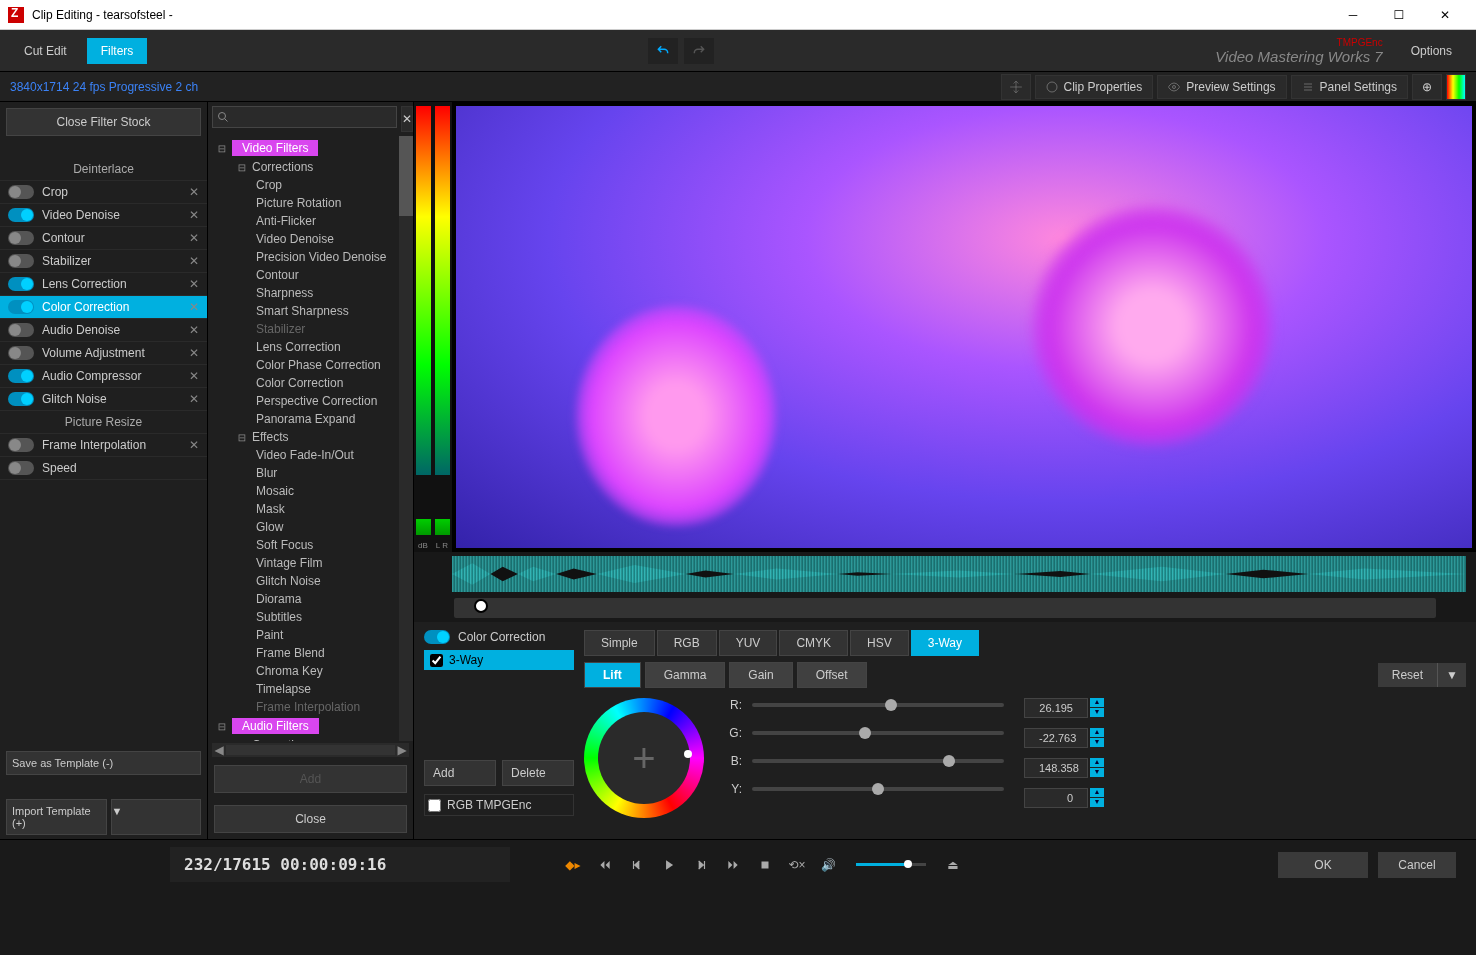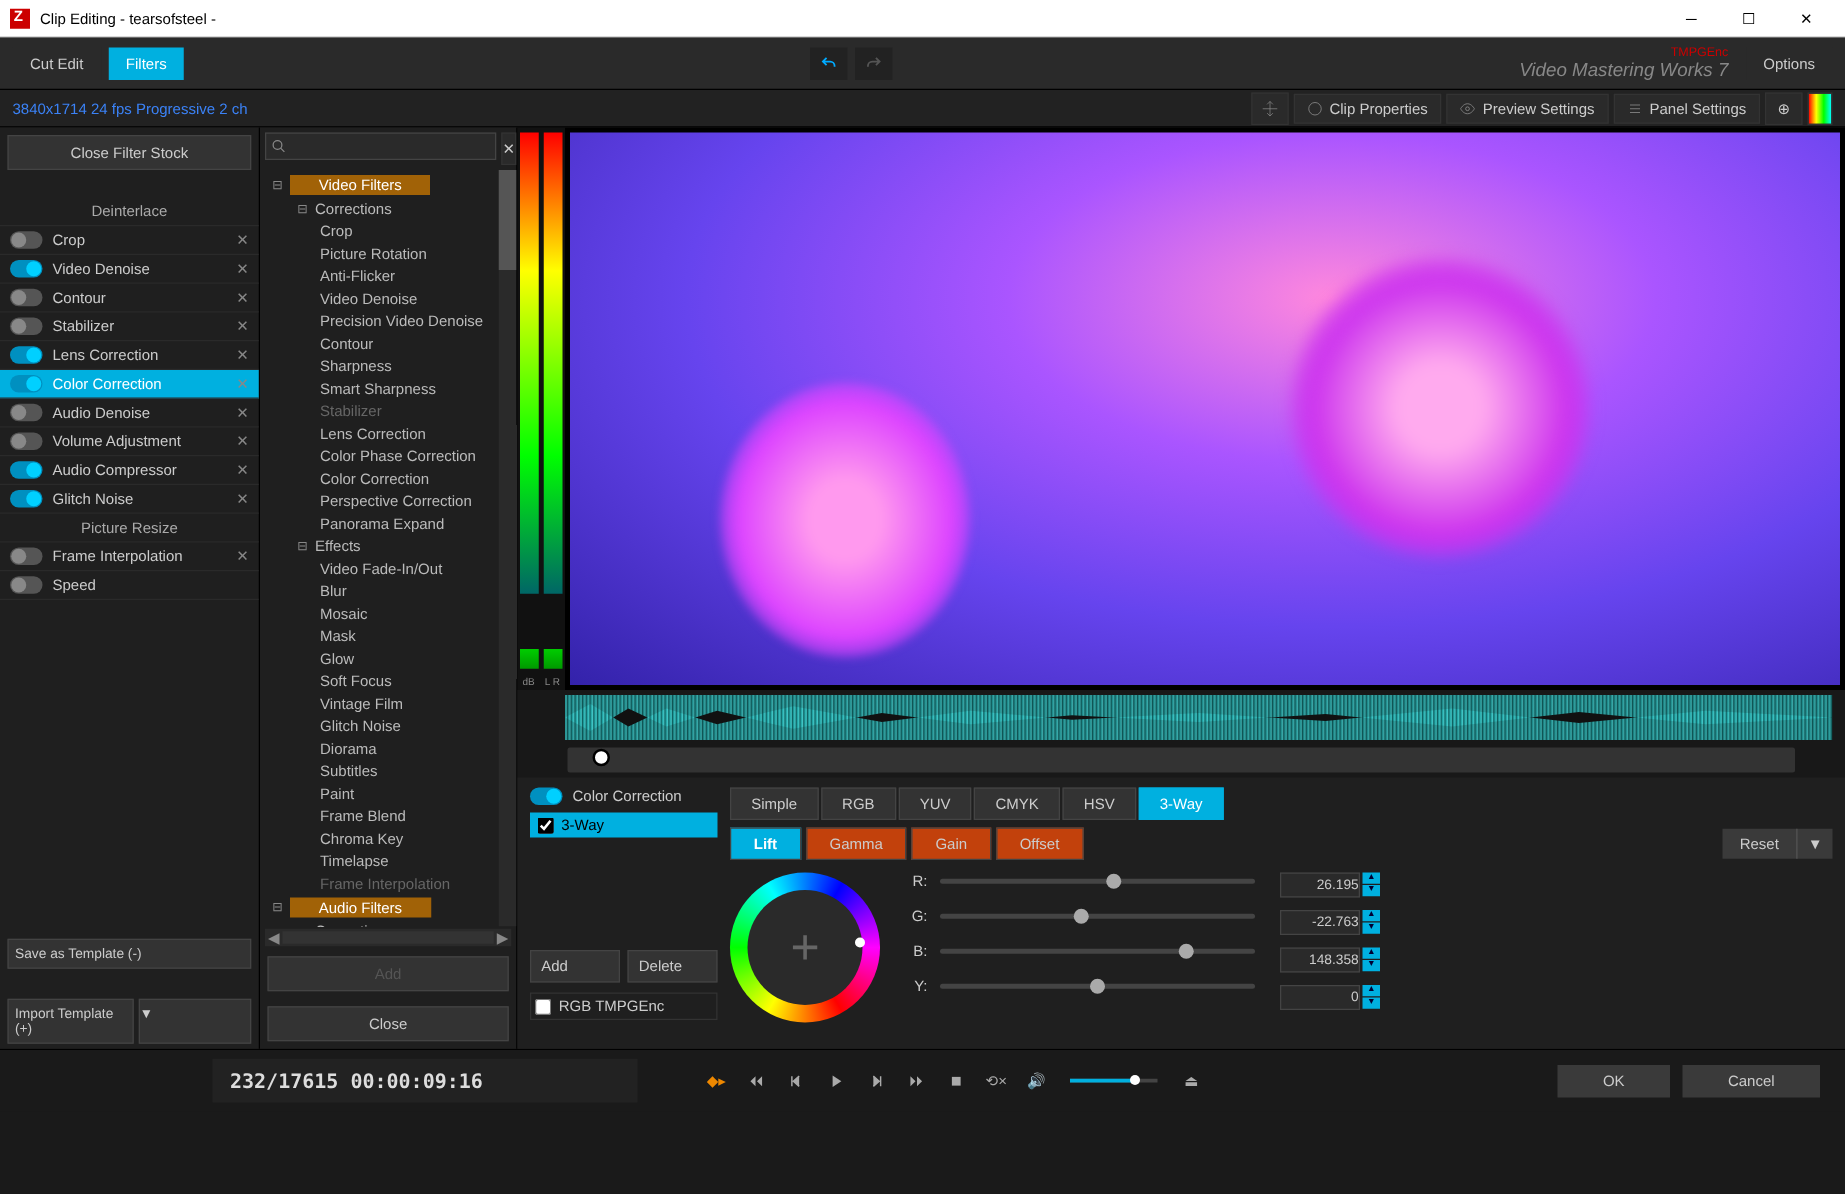--- a/index.html
+++ b/index.html
@@ -36,21 +36,21 @@
 .tree-col { width: 206px; background: #1f1f1f; border-right: 1px solid #000; display: flex; flex-direction: column; }
 .search-row { display: flex; padding: 4px; gap: 4px; }
 .search-input { flex: 1; background: #2a2a2a; border: 1px solid #444; color: #ccc; padding: 3px 6px 3px 22px; font-size: 12px; }
 .search-wrap { flex: 1; position: relative; }
 .search-wrap svg { position: absolute; left: 5px; top: 5px; width: 12px; height: 12px; stroke: #888; }
 .tree { flex: 1; overflow-y: auto; padding: 2px 0; position: relative; }
 .tree-scroll { position: absolute; right: 0; top: 0; width: 14px; height: 100%; background: #2a2a2a; }
 .tree-scroll-thumb { width: 100%; height: 80px; background: #555; position: absolute; top: 0; }
 .tree-item { padding: 2px 4px 2px 8px; cursor: pointer; white-space: nowrap; display: flex; align-items: center; gap: 4px; }
 .tree-item.hdr { color: #fff; }
-.tree-item.hdr .lbl { background: #a16207; padding: 1px 23px; text-align: center; }
+.tree-item.hdr .lbl { background: #d946ef; padding: 1px 10px; text-align: center; }
 .tree-item.sub { padding-left: 28px; color: #bbb; }
 .tree-item.leaf { padding-left: 48px; color: #bbb; }
 .tree-item.dim { color: #666; }
 .tree .exp { color: #888; font-size: 10px; width: 12px; text-align: center; }
 .preview-col { flex: 1; background: #181818; display: flex; flex-direction: column; }
 .preview-area { height: 450px; display: flex; background: #000; }
 .meter { width: 38px; background: #111; display: flex; flex-direction: column; }
 .meter-bar { flex: 1; margin: 4px 2px; background: linear-gradient(to bottom, #f00 0%, #ff0 30%, #0f0 70%, #066 100%); }
 .meter-bar2 { flex: 1; margin: 4px 2px; background: linear-gradient(to bottom, #111 0%, #111 70%, #0c0 70%, #090 100%); }
 .meter-lbl { font-size: 8px; color: #888; text-align: center; padding: 2px 0; display: flex; justify-content: space-around; }
@@ -68,37 +68,37 @@
 .cc-box-item { background: #00b0e0; color: #000; padding: 3px 6px; display: flex; align-items: center; gap: 6px; margin-bottom: 6px; }
 .cc-box-item input { accent-color: #000; }
 .cc-btns { display: flex; gap: 6px; margin-top: 90px; }
 .cc-btns .btn { flex: 1; padding: 5px 8px; background: #333; border: 1px solid #444; }
 .rgb-clip { display: flex; align-items: center; gap: 6px; margin-top: 8px; padding: 3px; border: 1px solid #333; }
 .cc-right { flex: 1; }
 .tab-row { display: flex; gap: 2px; margin-bottom: 6px; }
 .tab { background: #333; padding: 5px 16px; cursor: pointer; border: 1px solid #444; }
 .tab.active { background: #00b0e0; color: #fff; border-color: #00b0e0; }
 .subtab-row { display: flex; gap: 4px; margin-bottom: 10px; align-items: center; }
-.subtab { background: #c2410c; padding: 5px 18px; cursor: pointer; border: 1px solid #444; }
+.subtab { background: #404040; padding: 5px 18px; cursor: pointer; border: 1px solid #444; }
 .subtab.active { background: #00b0e0; color: #fff; font-weight: bold; }
 .reset-btn { margin-left: auto; display: flex; }
 .reset-btn .btn { padding: 5px 14px; }
 .reset-btn .dd { padding: 5px 8px; border-left: 1px solid #555; }
 .cc-body { display: flex; gap: 20px; align-items: flex-start; }
 .color-wheel { width: 120px; height: 120px; position: relative; }
 .color-wheel .ring { width: 120px; height: 120px; border-radius: 50%; background: conic-gradient(from 90deg, #f0f, #f00, #ff0, #0f0, #0ff, #00f, #f0f); position: relative; }
 .color-wheel .ring::after { content: ""; position: absolute; inset: 14px; border-radius: 50%; background: #2a2a2a; }
 .color-wheel .cross { position: absolute; inset: 14px; display: flex; align-items: center; justify-content: center; color: #666; font-size: 40px; font-weight: 100; }
 .color-wheel .dot { position: absolute; width: 8px; height: 8px; background: #fff; border-radius: 50%; right: 12px; top: 52px; }
 .sliders { flex: 1; max-width: 280px; }
 .slider-row { display: flex; align-items: center; gap: 10px; margin-bottom: 14px; }
 .slider-row .lbl { width: 18px; text-align: right; }
 .slider { flex: 1; height: 4px; background: #444; position: relative; border-radius: 2px; }
 .slider .thumb { width: 12px; height: 12px; background: #aaa; border-radius: 50%; position: absolute; top: -4px; transform: translateX(-50%); }
-.num-box { width: 64px; background: #2a2a2a; border: 1px solid #444; padding: 3px 0; text-align: right; font-size: 11px; }
+.num-box { width: 64px; background: #2a2a2a; border: 1px solid #444; padding: 3px 14px; text-align: right; font-size: 11px; }
 .spin { width: 14px; display: flex; flex-direction: column; }
 .spin div { height: 9px; background: #00b0e0; margin-bottom: 1px; font-size: 7px; text-align: center; line-height: 7px; color: #003; }
 .bottom-bar { height: 50px; background: #1a1a1a; border-top: 1px solid #000; display: flex; align-items: center; padding: 0 20px; gap: 10px; }
 .timecode { background: #222; padding: 8px 14px; font-size: 16px; font-weight: bold; color: #ddd; font-family: monospace; width: 340px; margin-left: 150px; }
 .transport { display: flex; gap: 6px; align-items: center; margin-left: 40px; }
 .transport .tbtn { width: 26px; height: 26px; display: flex; align-items: center; justify-content: center; cursor: pointer; color: #aaa; }
 .transport .tbtn svg { width: 14px; height: 14px; fill: #aaa; }
 .vol-slider { width: 70px; height: 3px; background: #444; position: relative; margin: 0 8px; }
 .vol-slider .fill { height: 100%; background: #00b0e0; width: 70%; }
 .vol-slider .thumb { width: 8px; height: 8px; background: #fff; position: absolute; top: -3px; left: 68%; border-radius: 50%; }
@@ -487,14 +487,14 @@
     <div class="tbtn">⟲×</div>
     <div class="tbtn" style="color:#0bf;">🔊</div>
     <div class="vol-slider">
         <div class="fill"></div>
         <div class="thumb"></div>
       </div>
     <div class="tbtn">⏏</div>
   </div>
   <div class="spacer"></div>
   <button class="btn" style="width:90px;">OK</button>
-  <button class="btn" style="width:110px;">Cancel</button>
+  <button class="btn" style="width:78px;">Cancel</button>
 </div>
 
 </body></html>

